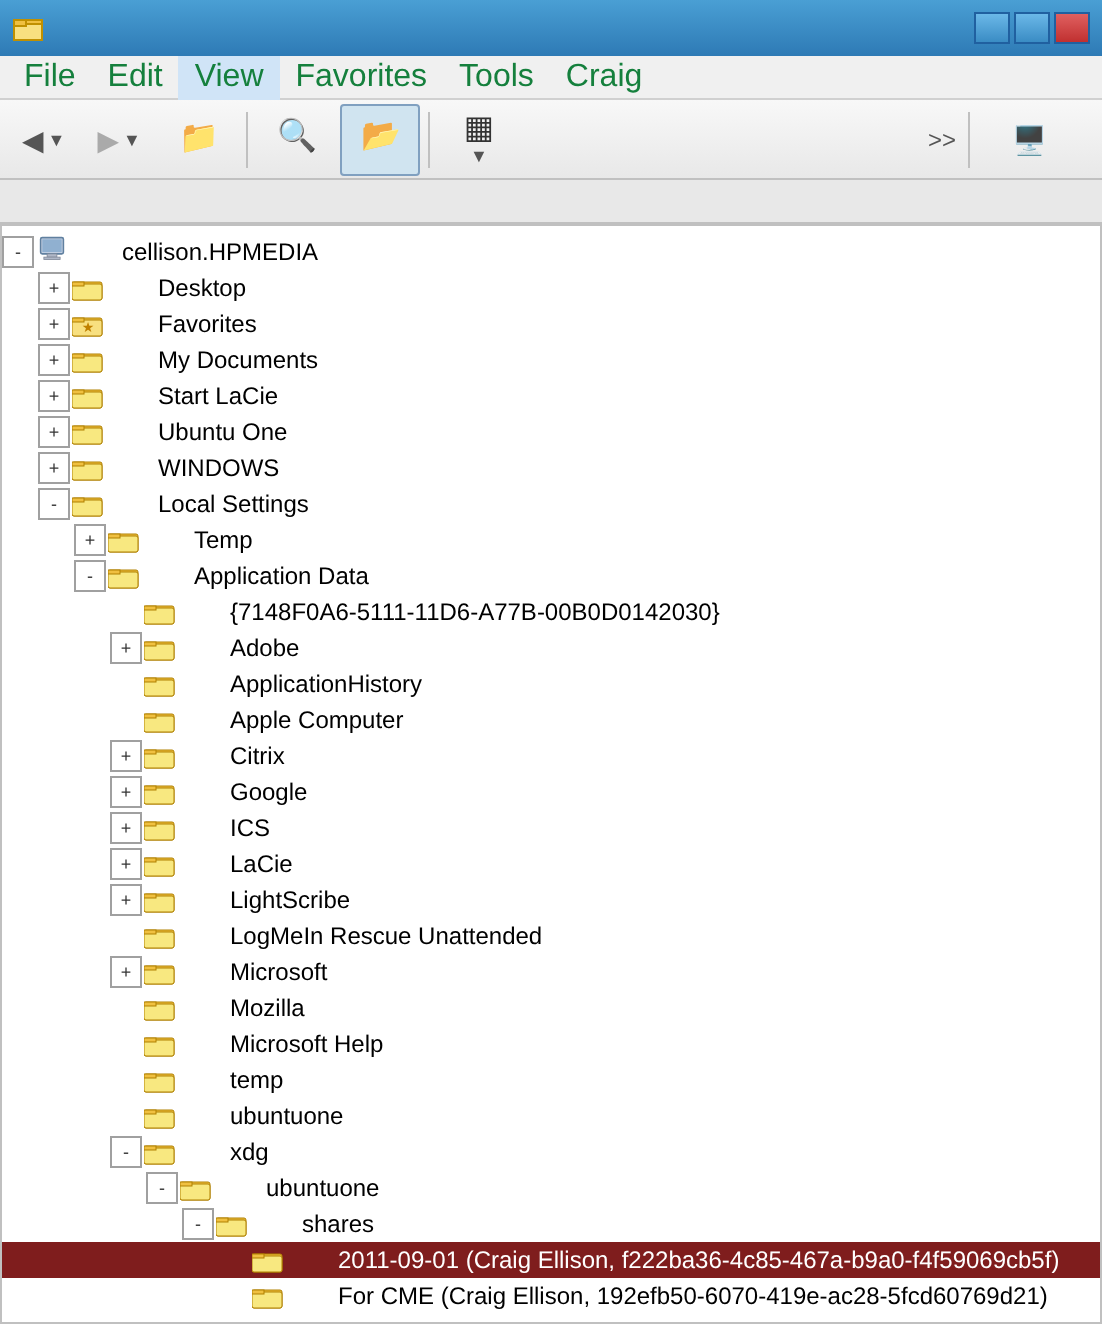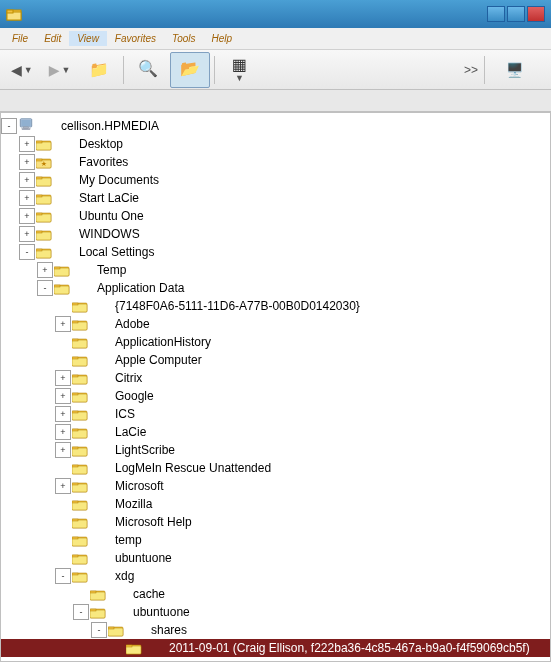--- a/index.html
+++ b/index.html
@@ -56,24 +56,23 @@
     .menu-bar {
       background: #f0f0f0;
       border-bottom: 1px solid #d0d0d0;
       display: flex;
       align-items: center;
       height: 22px;
       padding: 0 4px;
     }
     .menu-item {
       padding: 2px 8px;
-      font-size: 10px;
-      color: #a16207;
+      font-size: 16px;
+      color: #15803d;
       cursor: pointer;
-      font-style: italic;
     }
     .menu-item.active { background: #d0e4f7; }
 
     
     .toolbar {
       background: linear-gradient(to bottom, #f8f8f8, #e8e8e8);
       border-bottom: 1px solid #c0c0c0;
       display: flex;
       align-items: center;
       height: 40px;
@@ -239,21 +238,21 @@
     <div class="title-btn" style="background: linear-gradient(to bottom, #e06060, #c03030);"></div>
   </div>
 </div>
 
 <div class="menu-bar">
   <span class="menu-item">File</span>
   <span class="menu-item">Edit</span>
   <span class="menu-item active">View</span>
   <span class="menu-item">Favorites</span>
   <span class="menu-item">Tools</span>
-  <span class="menu-item">Help</span>
+  <span class="menu-item">Craig</span>
 </div>
 
 <div class="toolbar">
 
   <div class="nav-btn">
     <span class="nav-arrow">◀</span>
     <span></span>
     <span class="nav-drop">▼</span>
   </div>
 
@@ -593,33 +592,20 @@
     <rect x="0" y="4" width="15" height="8" rx="1" fill="#f8e880" stroke="#b08000" stroke-width="0.5"></rect>
     <rect x="0" y="3" width="6" height="2" fill="#f0c040" stroke="#b08000" stroke-width="0.5"></rect>
   </svg></span>
         <span class="item-label">xdg</span>
       </div>
       <div class="tree-item">
         <span class="indent"></span>
         <span class="indent"></span>
         <span class="indent"></span>
         <span class="indent"></span>
-        <span class="expander-empty"></span>
-        <span class="folder-icon"><svg viewBox="0 0 16 13" xmlns="http://www.w3.org/2000/svg">
-    <rect x="0" y="3" width="15" height="9" rx="1" fill="#f0c040" stroke="#b08000" stroke-width="0.5"></rect>
-    <rect x="0" y="4" width="15" height="8" rx="1" fill="#f8e880" stroke="#b08000" stroke-width="0.5"></rect>
-    <rect x="0" y="3" width="6" height="2" fill="#f0c040" stroke="#b08000" stroke-width="0.5"></rect>
-  </svg></span>
-        <span class="item-label">cache</span>
-      </div>
-      <div class="tree-item">
-        <span class="indent"></span>
-        <span class="indent"></span>
-        <span class="indent"></span>
-        <span class="indent"></span>
         <span class="expander">-</span>
         <span class="folder-icon"><svg viewBox="0 0 16 13" xmlns="http://www.w3.org/2000/svg">
     <rect x="0" y="3" width="15" height="9" rx="1" fill="#f0c040" stroke="#b08000" stroke-width="0.5"></rect>
     <rect x="0" y="4" width="15" height="8" rx="1" fill="#f8e880" stroke="#b08000" stroke-width="0.5"></rect>
     <rect x="0" y="3" width="6" height="2" fill="#f0c040" stroke="#b08000" stroke-width="0.5"></rect>
   </svg></span>
         <span class="item-label">ubuntuone</span>
       </div>
       <div class="tree-item">
         <span class="indent"></span>

